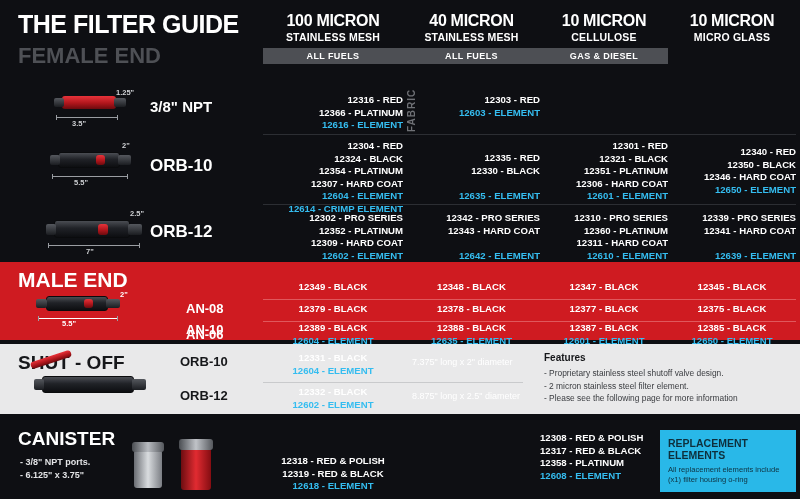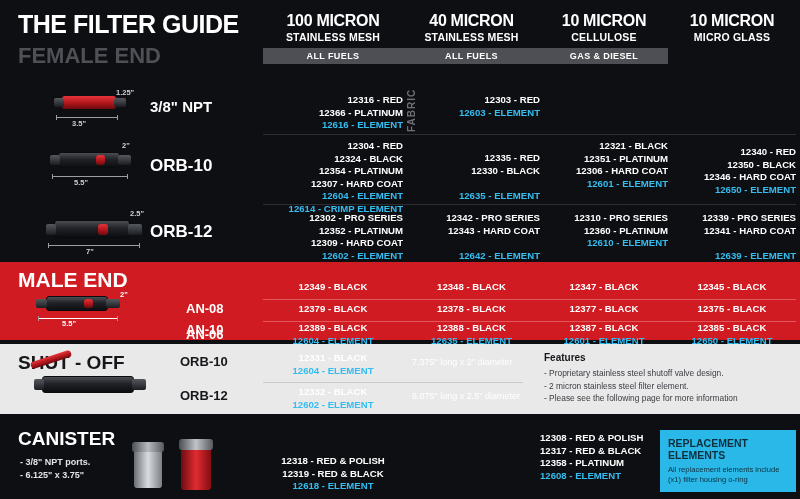--- a/index.html
+++ b/index.html
@@ -201,20 +201,21 @@
       <div>12307 - HARD COAT</div>
       <div class="elem">12604 - ELEMENT</div>
       <div class="crimp">12614 - CRIMP ELEMENT</div>
     </div>
     <div class="cell c2" style="top:14px;">
       <div>12335 - RED</div>
       <div>12330 - BLACK</div>
       <div class="elem" style="margin-top:13px;">12635 - ELEMENT</div>
     </div>
     <div class="cell c3" style="top:2px;">
+      <div>12301 - RED</div>
       <div>12321 - BLACK</div>
       <div>12351 - PLATINUM</div>
       <div>12306 - HARD COAT</div>
       <div class="elem">12601 - ELEMENT</div>
     </div>
     <div class="cell c4" style="top:8px;">
       <div>12340 - RED</div>
       <div>12350 - BLACK</div>
       <div>12346 - HARD COAT</div>
       <div class="elem">12650 - ELEMENT</div>
@@ -240,20 +241,21 @@
       <div class="elem">12602 - ELEMENT</div>
     </div>
     <div class="cell c2" style="top:4px;">
       <div>12342 - PRO SERIES</div>
       <div>12343 - HARD COAT</div>
       <div class="elem" style="margin-top:13px;">12642 - ELEMENT</div>
     </div>
     <div class="cell c3" style="top:4px;">
       <div>12310 - PRO SERIES</div>
       <div>12360 - PLATINUM</div>
+      <div>12311 - HARD COAT</div>
       <div class="elem">12610 - ELEMENT</div>
     </div>
     <div class="cell c4" style="top:4px;">
       <div>12339 - PRO SERIES</div>
       <div>12341 - HARD COAT</div>
       <div class="elem" style="margin-top:13px;">12639 - ELEMENT</div>
     </div>
   </div>
 
   <div class="band band-male"></div>

